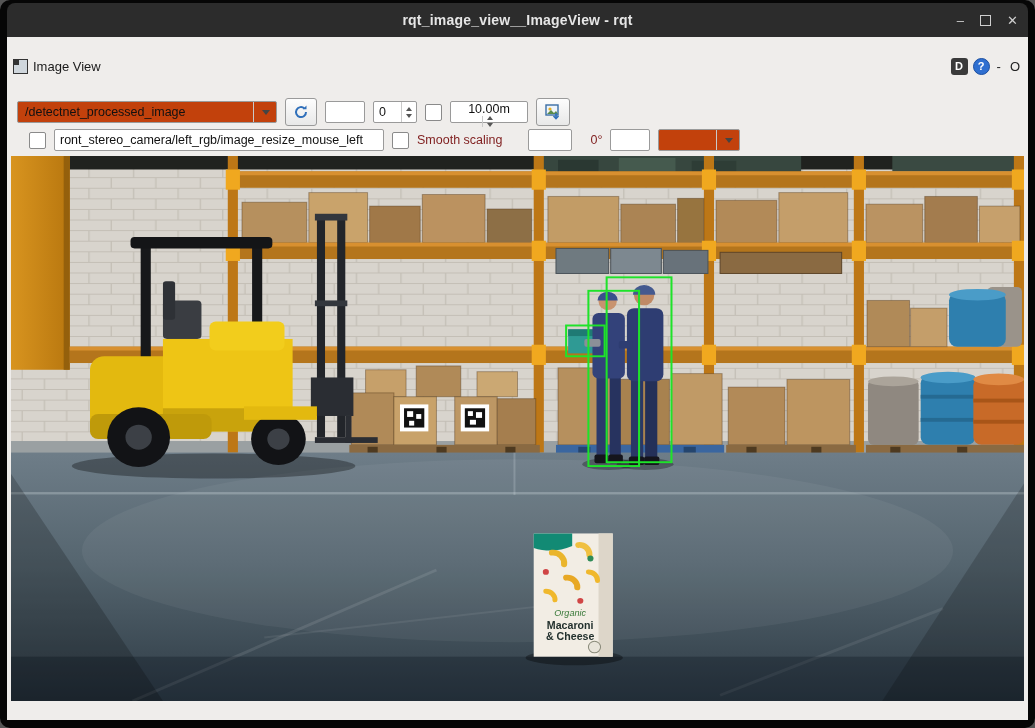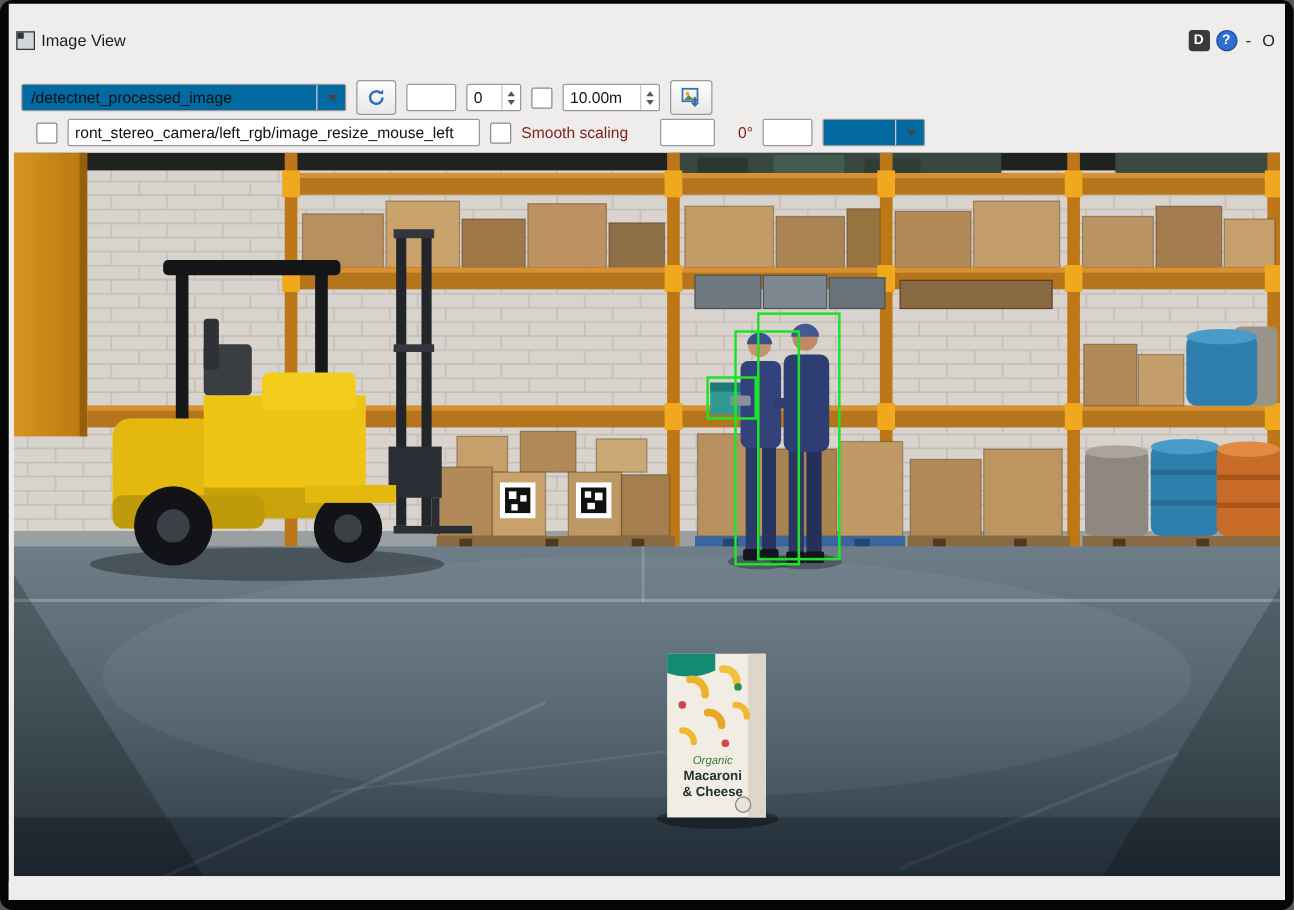--- a/index.html
+++ b/index.html
@@ -17,21 +17,21 @@
   .plugin-icon:after{content:"";position:absolute;left:0;top:0;width:5px;height:5px;background:#333;}
   .plugin-title{font-size:13px;color:#1a1a1a;}
   .plugin-spacer{flex:1;}
   .d-badge{width:17px;height:17px;background:#3a3a3a;color:#fff;border-radius:3px;font-size:11px;font-weight:bold;
            display:flex;align-items:center;justify-content:center;}
   .help-badge{width:17px;height:17px;background:#2f6fd0;color:#fff;border-radius:50%;font-size:11px;font-weight:bold;
            display:flex;align-items:center;justify-content:center;border:1px solid #1c4fa0;box-sizing:border-box;}
   .corner-dash,.corner-o{color:#222;font-size:13px;padding:0 2px;}
   .toolbar{display:flex;align-items:center;padding:3px 10px;gap:8px;flex:0 0 auto;}
   .toolbar.second{padding-top:0;margin-left:12px;}
-  .qcombo{height:22px;background:#0369a1;border:1px solid #9a9a9a;border-radius:2px;display:flex;align-items:center;
+  .qcombo{height:22px;background:#c2410c;border:1px solid #9a9a9a;border-radius:2px;display:flex;align-items:center;
           font-size:12.5px;color:#111;padding:0 4px 0 7px;box-sizing:border-box;}
   .qcombo .arrow{margin-left:auto;padding-left:8px;border-left:1px solid #c9c9c9;height:100%;display:flex;align-items:center;padding-right:2px;}
   .tri-down{width:0;height:0;border-left:4px solid transparent;border-right:4px solid transparent;border-top:5px solid #444;}
   .qbtn{width:30px;height:26px;background:linear-gradient(#fdfdfd,#e8e8e8);border:1px solid #9a9a9a;border-radius:3px;
         display:flex;align-items:center;justify-content:center;}
   .qbox{height:22px;background:#fff;border:1px solid #9a9a9a;border-radius:2px;box-sizing:border-box;}
   .qspin{height:22px;background:#fff;border:1px solid #9a9a9a;border-radius:2px;display:flex;align-items:center;
          font-size:12.5px;color:#111;box-sizing:border-box;}
   .qspin .val{flex:1;padding:0 5px;text-align:left;}
   .spin-arrows{width:14px;height:100%;border-left:1px solid #c9c9c9;display:flex;flex-direction:column;
@@ -43,20 +43,28 @@
   .image-area{flex:1;min-height:0;margin:2px 4px 4px 4px;background:#dcdcdc;position:relative;overflow:hidden;}
   .image-area svg{display:block;width:100%;height:100%;}
   .statusbar{height:15px;flex:0 0 auto;background:#efedeb;}
   .fieldtext{font-size:12.5px;color:#111;height:22px;background:#fff;border:1px solid #9a9a9a;border-radius:2px;
              display:flex;align-items:center;padding:0 5px;box-sizing:border-box;white-space:nowrap;overflow:hidden;}
 </style>
 </head>
 <body>
 
 <div class="frame">
+  <div class="titlebar">
+    <div class="title">rqt_image_view__ImageView - rqt</div>
+    <div class="win-controls">
+      <span>–</span>
+      <span class="win-btn-max"></span>
+      <span>✕</span>
+    </div>
+  </div>
 
   <div class="winbody">
 
     <div class="plugin-row">
       <span class="plugin-icon"></span>
       <span class="plugin-title">Image View</span>
       <span class="plugin-spacer"></span>
       <span class="d-badge">D</span>
       <span class="help-badge">?</span>
       <span class="corner-dash">-</span>
@@ -79,21 +87,21 @@
       </div>
       <div class="qbox" style="width:40px;"></div>
       <div class="qspin" style="width:44px;">
         <span class="val">0</span>
         <span class="spin-arrows">
             <span class="tri-up-s"></span>
             <span class="tri-down-s"></span>
           </span>
       </div>
       <div class="qcheck"></div>
-      <div class="qspin" style="width:78px;">
+      <div class="qspin" style="width:78px;flex-direction:column;">
         <span class="val">10.00m</span>
         <span class="spin-arrows">
             <span class="tri-up-s"></span>
             <span class="tri-down-s"></span>
           </span>
       </div>
       <div class="qbtn" style="width:32px;">
         <svg width="18" height="18" viewBox="0 0 18 18">
           <rect x="2" y="2" width="12" height="10" fill="#eef4fa" stroke="#3a6ea5" stroke-width="1.4"></rect>
           <circle cx="6" cy="6" r="1.6" fill="#e8b020"></circle>

